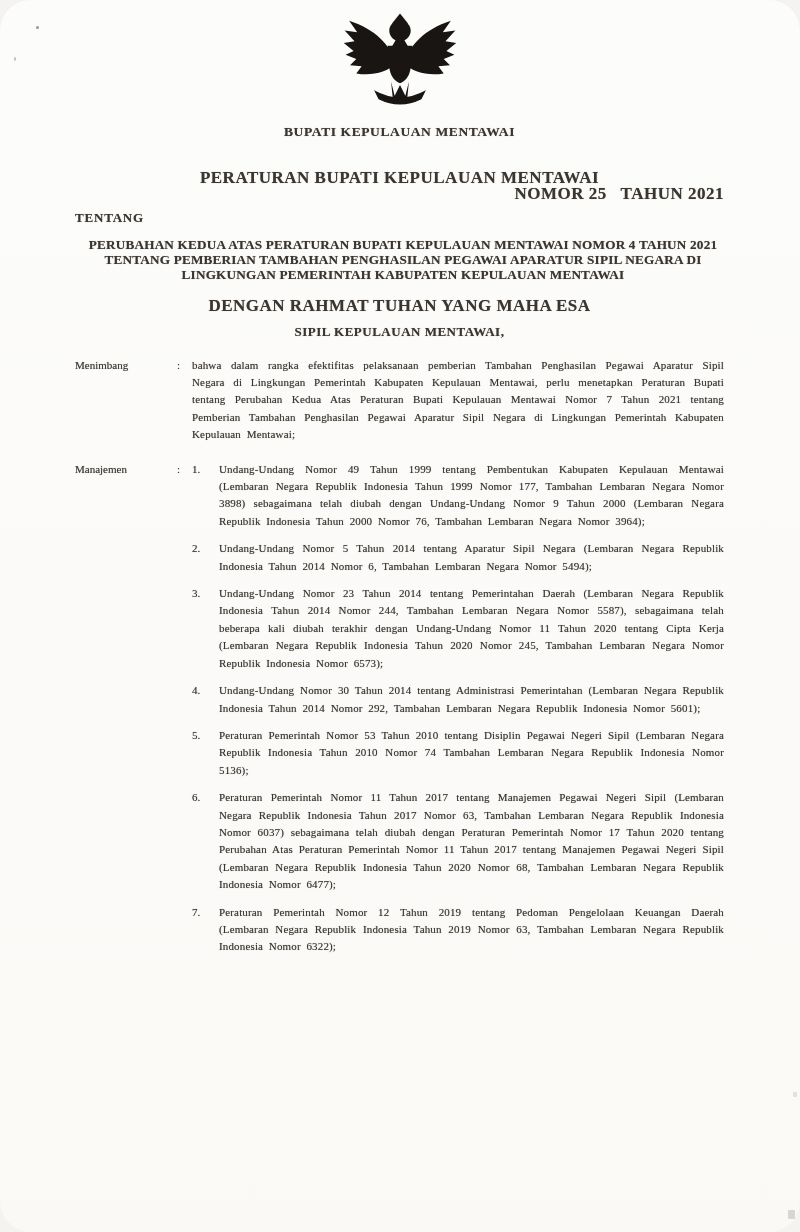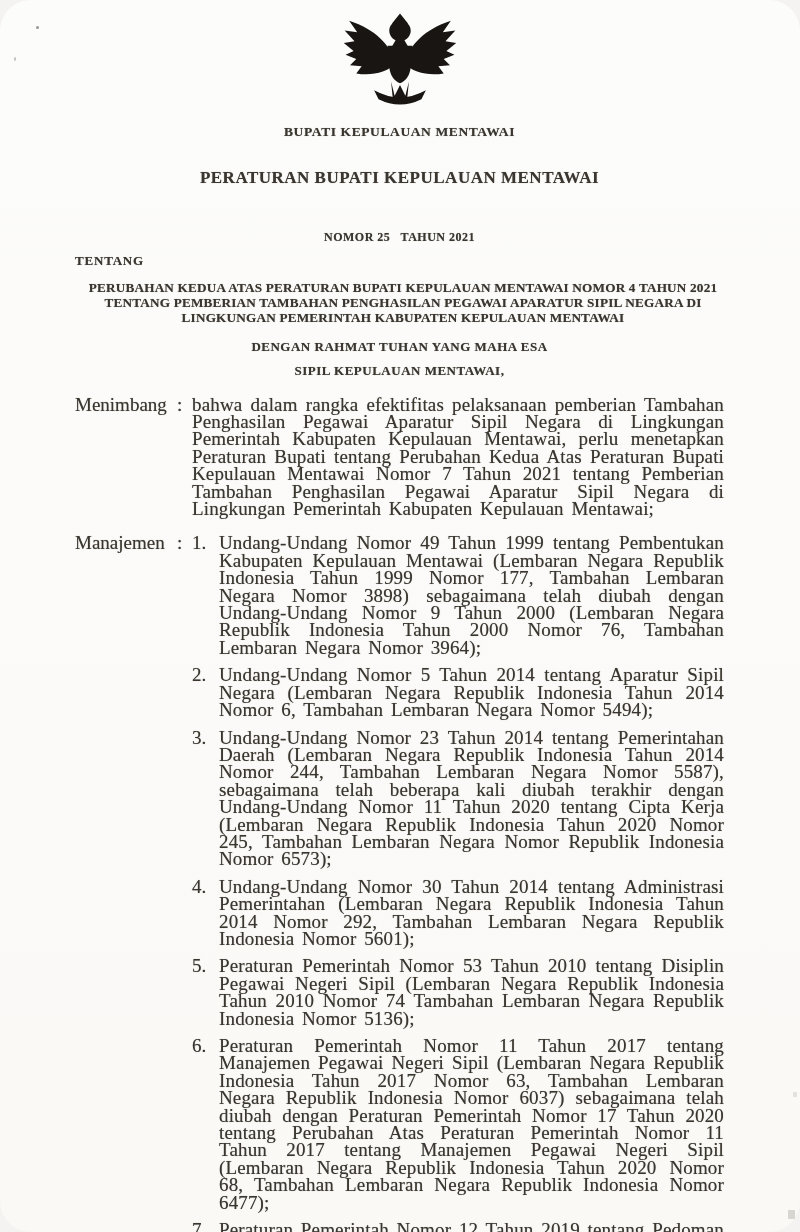--- a/index.html
+++ b/index.html
@@ -15,26 +15,26 @@
     background:linear-gradient(180deg,#fcfcfb 0%,#fbfaf8 60%,#faf9f6 100%);
     color:#3a362f;
     box-sizing:border-box;
     padding:8px 76px 0 75px;
   }
   .ink{ text-shadow:0 0 0.8px rgba(58,54,47,.55);border-radius:31px; }
   .emblem{ text-align:center; height:102px; margin-top:2px; }
   .emblem svg{ filter:blur(.3px); }
   .letterhead{ text-align:center; margin-top:12px; font-weight:bold; font-size:13.5px; line-height:16px; letter-spacing:.6px;}
   .regname{ text-align:center; margin-top:30px; font-weight:bold; font-size:17px; line-height:16px; letter-spacing:.5px;}
-  .regnum{ text-align:center; font-weight:bold; font-size:12px; line-height:16px; letter-spacing:.5px; white-space:pre;margin-top:43px;}
+  .regnum{ text-align:right; font-weight:bold; font-size:17px; line-height:16px; letter-spacing:.5px; white-space:pre;}
   .tentang{ text-align:left; margin-top:8px; font-weight:bold; font-size:13px; letter-spacing:.8px;}
   .subject{ text-align:center; margin:11px auto 0 auto; width:656px; font-weight:bold; font-size:13.2px; line-height:15.2px; letter-spacing:.2px;}
-  .grace{ text-align:center; margin-top:13px; font-weight:bold; font-size:13px; letter-spacing:.5px;}
+  .grace{ text-align:center; margin-top:13px; font-weight:bold; font-size:17px; letter-spacing:.5px;}
   .issuer{ text-align:center; margin-top:8px; font-weight:bold; font-size:13px; letter-spacing:.5px;}
-  .clause{ display:flex; margin-top:17px; font-size:19px; line-height:17.4px;}
+  .clause{ display:flex; margin-top:17px; font-size:11px; line-height:17.4px;}
   .clabel{ width:102px; flex:0 0 102px;}
   .colon{ width:15px; flex:0 0 15px;}
   .cbody{ flex:1; }
   .just{ text-align:justify; word-spacing:2.8px; letter-spacing:.15px;}
   .item{ display:flex; margin-bottom:10px;}
   .item:last-child{ margin-bottom:0;}
   .inum{ width:27px; flex:0 0 27px;}
   .itext{ flex:1;}
   .speck{ position:absolute; background:#9a968f; border-radius:50%;}
   .s1{ left:36px; top:26px; width:3px; height:3px;}

